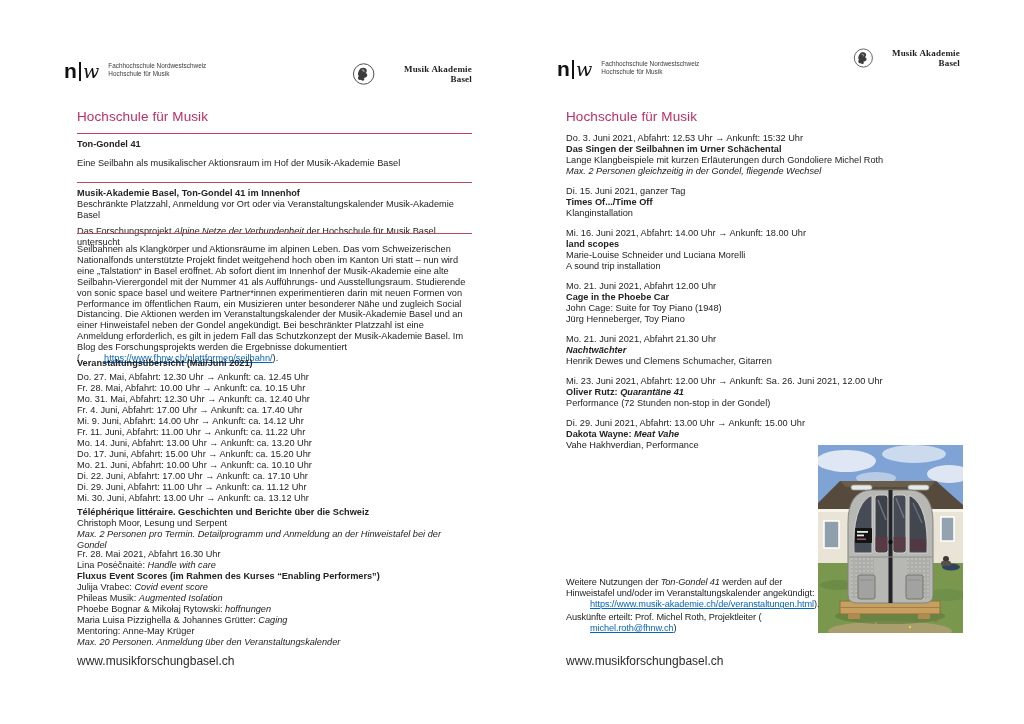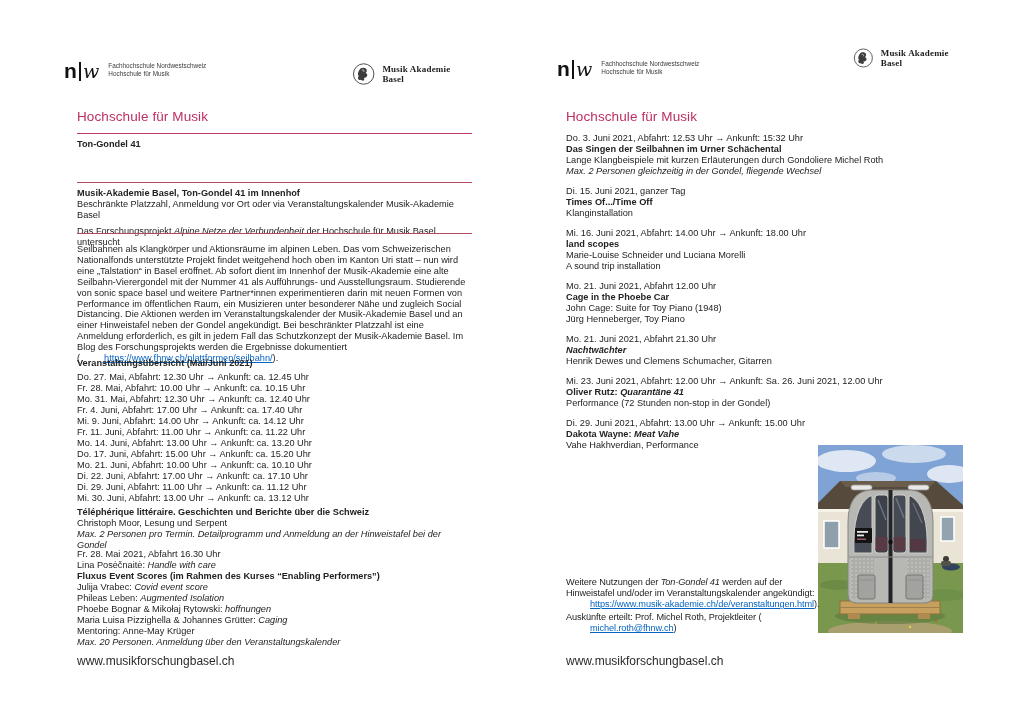--- a/index.html
+++ b/index.html
@@ -15,21 +15,21 @@
   .page-left  { left:77px;  width:395px; }
   .page-right { left:566px; width:394px; }
 
   
   .fhnw-logo { position:absolute; display:flex; align-items:flex-start; }
   .fhnw-mark { display:flex; align-items:center; height:22px; }
   .fh-n { font-weight:bold; font-size:21px; line-height:20px; color:#111; }
   .fh-bar { width:1.2px; height:19px; background:#111; margin:0 2.5px; }
   .fh-w { font-family:"DejaVu Serif", serif; font-style:italic; font-size:19px; line-height:20px; color:#111; }
   .fh-text { margin-left:9px; margin-top:2px; font-size:6.4px; line-height:8px; color:#3a3a3a; }
-  .mab-logo { position:absolute; display:flex; align-items:center; }
+  .mab-logo { position:absolute; display:flex; align-items:center;text-align:right; }
   .mab-text { font-family:"Liberation Serif", serif; font-weight:bold; font-size:9px; color:#1d1d1d; margin-left:7px; letter-spacing:0.2px; }
 
   
   .hfm-heading {
     position:absolute; top:109px; left:0; right:0;
     font-size:13.5px; color:#bd2e63; font-weight:400; letter-spacing:0.1px;
   }
   .hfm-heading.ruled { padding-bottom:9px; border-bottom:1px solid #bd3e62; }
   .divider { position:absolute; left:0; right:0; border-top:1px solid #b44a5e; }
 
@@ -74,20 +74,21 @@
       <path d="M9 6 C14 4 17 8 14 11 C17 12 16 16 12 16 C14 18 11 20 9 18 C7 19 5 16 7 14 C5 12 7 8 9 6 Z" fill="#3c3c3c"></path>
       <path d="M10 8 C12 7 13 9 12 10" stroke="#e8e8e8" stroke-width="0.8" fill="none"></path>
     </svg>
     <span class="mab-text">Musik Akademie Basel</span>
   </div>
 
   <div class="hfm-heading ruled">Hochschule für Musik</div>
 
   <div class="abs" style="top:139px;">
     <div class="t b">Ton-Gondel 41</div>
+    <div class="t" style="margin-top:8px;">Eine Seilbahn als musikalischer Aktionsraum im Hof der Musik-Akademie Basel</div>
   </div>
 
   <div class="divider" style="top:182px;"></div>
 
   <div class="abs" style="top:188px;">
     <div class="t b">Musik-Akademie Basel, Ton-Gondel 41 im Innenhof</div>
     <div class="t">Beschränkte Platzzahl, Anmeldung vor Ort oder via Veranstaltungskalender Musik-Akademie Basel</div>
     <div class="t gap-top">
       <span>Das Forschungsprojekt </span><span class="i">Alpine Netze der Verbundenheit</span><span> der Hochschule für Musik Basel untersucht</span>
     </div>
@@ -119,21 +120,21 @@
     <div class="t b">Téléphérique littéraire. Geschichten und Berichte über die Schweiz</div>
     <div class="t">Christoph Moor, Lesung und Serpent</div>
     <div class="t i">Max. 2 Personen pro Termin. Detailprogramm und Anmeldung an der Hinweistafel bei der Gondel</div>
   </div>
 
   <div class="abs" style="top:549px;">
     <div class="t">Fr. 28. Mai 2021, Abfahrt 16.30 Uhr</div>
     <div class="t"><span>Lina Posėčnaitė: </span><span class="i">Handle with care</span></div>
     <div class="t b">Fluxus Event Scores (im Rahmen des Kurses “Enabling Performers”)</div>
     <div class="t"><span>Julija Vrabec: </span><span class="i">Covid event score</span></div>
-    <div class="t"><span>Phileas Leben: </span><span class="i">Augmented Isolation</span></div>
+    <div class="t"><span>Phileas Musik: </span><span class="i">Augmented Isolation</span></div>
     <div class="t"><span>Phoebe Bognar &amp; Mikołaj Rytowski: </span><span class="i">hoffnungen</span></div>
     <div class="t"><span>Maria Luisa Pizzighella &amp; Johannes Grütter: </span><span class="i">Caging</span></div>
     <div class="t"><span>Mentoring: Anne-May Krüger</span><span class="i"></span></div>
     <div class="t i">Max. 20 Personen. Anmeldung über den Veranstaltungskalender</div>
   </div>
 
   <div class="footer">www.musikforschungbasel.ch</div>
 </div>
 
 <div class="page page-right">

